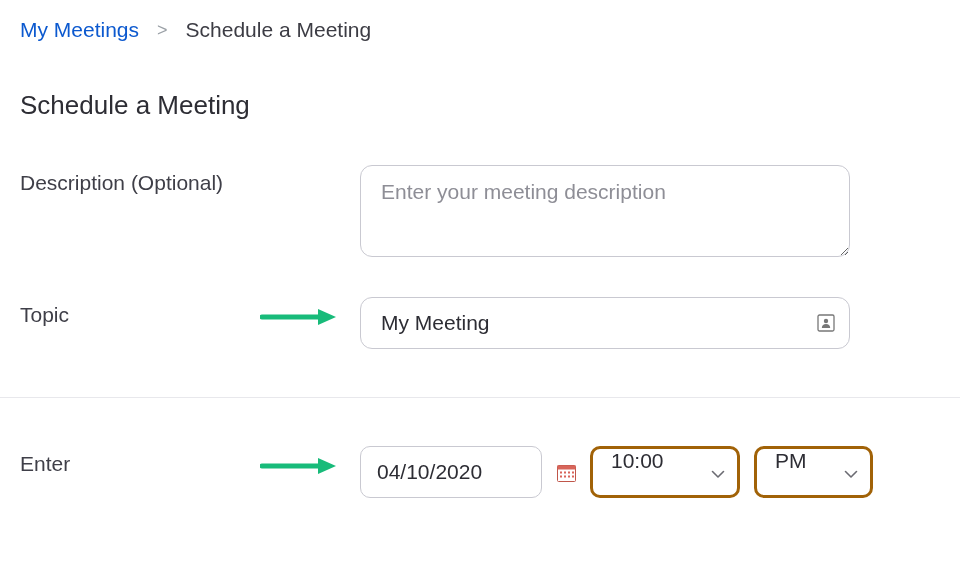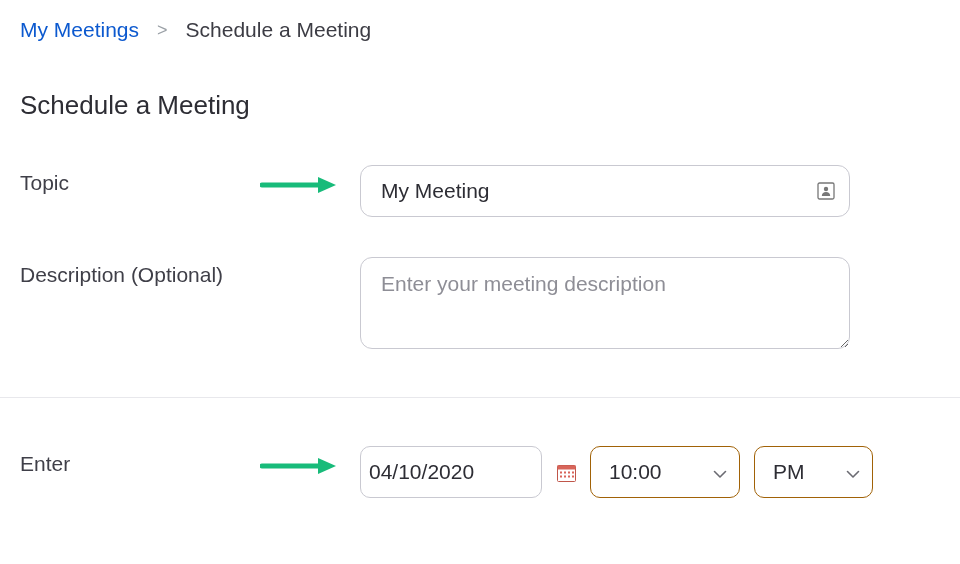--- a/index.html
+++ b/index.html
@@ -100,42 +100,42 @@
       outline: none;
       resize: both;
       font-family: inherit;
     }
     .textarea-input::placeholder { color: #8e8e96; }
     .date-input {
       width: 182px;
       height: 52px;
       border: 1px solid #c9c9d1;
       border-radius: 10px;
-      padding: 0 8px;
+      padding: 0 16px;
       font-size: 21px;
       color: #2d2d34;
       outline: none;
       background: #fff;
     }
     .cal-icon {
       width: 20px; height: 20px;
       display: flex; align-items: center; justify-content: center;
       cursor: pointer;
     }
     .select {
       height: 52px;
-      border: 1px solid #a16207;
+      border: 3px solid #a16207;
       border-radius: 10px;
       padding: 0 36px 0 18px;
       font-size: 21px;
       color: #2d2d34;
       background: #fff;
       position: relative;
       display: flex;
-      align-items: center;
+      align-items: flex-start;
       cursor: pointer;
     }
     .select.time { width: 150px; }
     .select.ampm { width: 119px; }
     .chevron {
       position: absolute;
       right: 12px;
       top: 50%;
       transform: translateY(-50%);
     }
@@ -145,48 +145,48 @@
 
 <nav class="breadcrumb">
   <a class="link">My Meetings</a>
   <span class="sep">&gt;</span>
   <span class="current">Schedule a Meeting</span>
 </nav>
 
 <h1 class="page-title">Schedule a Meeting</h1>
 
 <div class="form-section">
+
+  <div class="row">
+    <div class="label-col">Description (Optional)</div>
+    <div class="arrow-col"></div>
+    <div class="input-col">
+      <textarea class="textarea-input" placeholder="Enter your meeting description" style=""></textarea>
+    </div>
+  </div>
 
   <div class="row">
     <div class="label-col">Topic</div>
     <div class="arrow-col">
       <svg width="78" height="20" viewBox="0 0 78 20">
         <line x1="2" y1="10" x2="62" y2="10" stroke="#18bb7a" stroke-width="5" stroke-linecap="round"></line>
         <polygon points="58,2 76,10 58,18" fill="#18bb7a"></polygon>
       </svg>
     </div>
     <div class="input-col">
       <div class="text-input-wrap">
         <input type="text" class="text-input" value="My Meeting" style="">
         <span class="contact-icon">
           <svg width="18" height="18" viewBox="0 0 18 18">
             <rect x="1" y="1" width="16" height="16" rx="1.5" fill="none" stroke="#777" stroke-width="1.3"></rect>
             <circle cx="9" cy="7" r="2.2" fill="#777"></circle>
             <path d="M4.8 14 C4.8 11.2 6.6 10 9 10 C11.4 10 13.2 11.2 13.2 14 Z" fill="#777"></path>
           </svg>
         </span>
       </div>
-    </div>
-  </div>
-
-  <div class="row">
-    <div class="label-col">Description (Optional)</div>
-    <div class="arrow-col"></div>
-    <div class="input-col">
-      <textarea class="textarea-input" placeholder="Enter your meeting description" style=""></textarea>
     </div>
   </div>
 </div>
 
 <hr class="divider">
 
 <div class="form-section">
   <div class="row">
     <div class="label-col">Enter</div>
     <div class="arrow-col">

